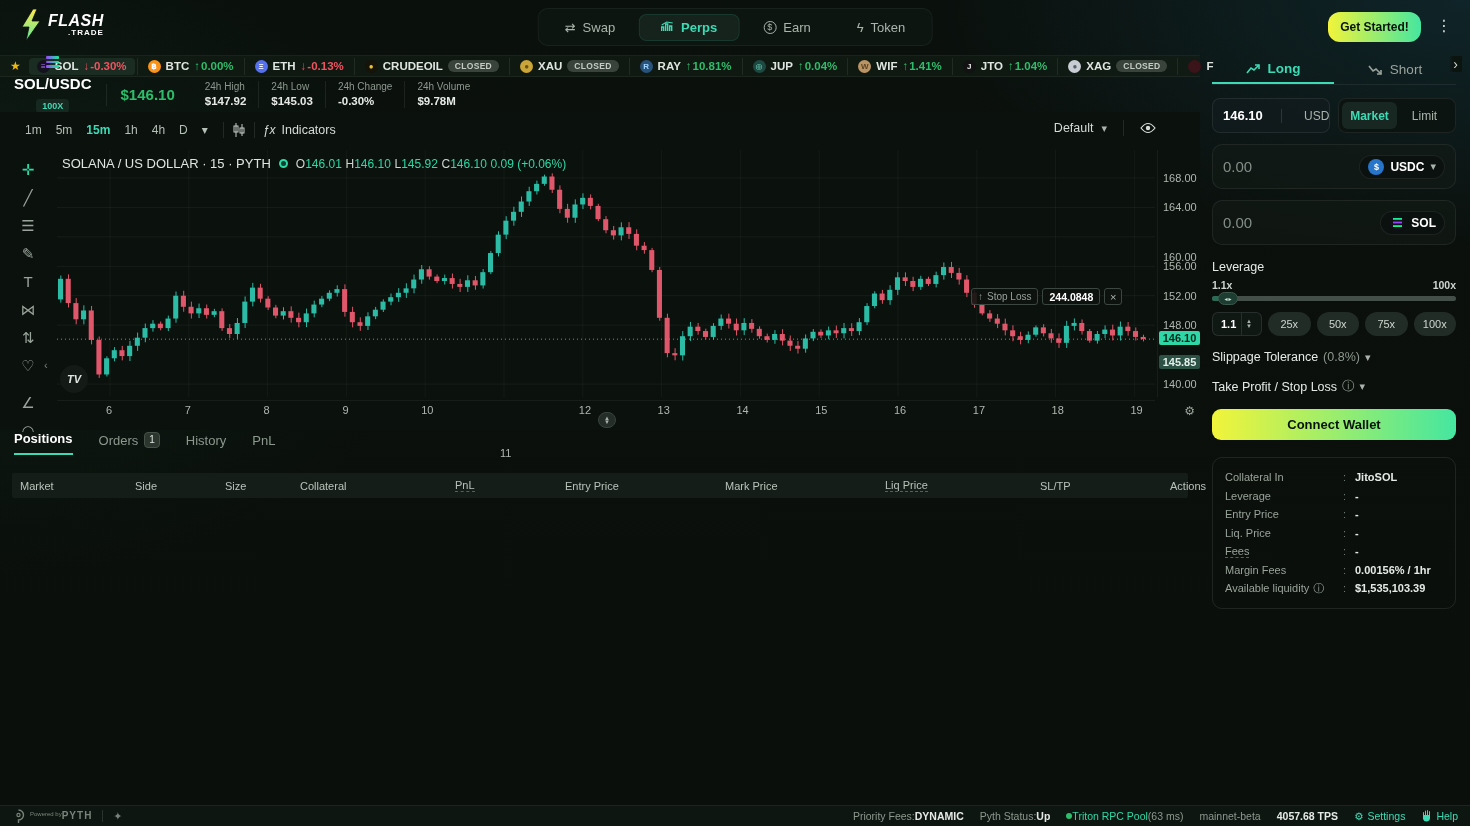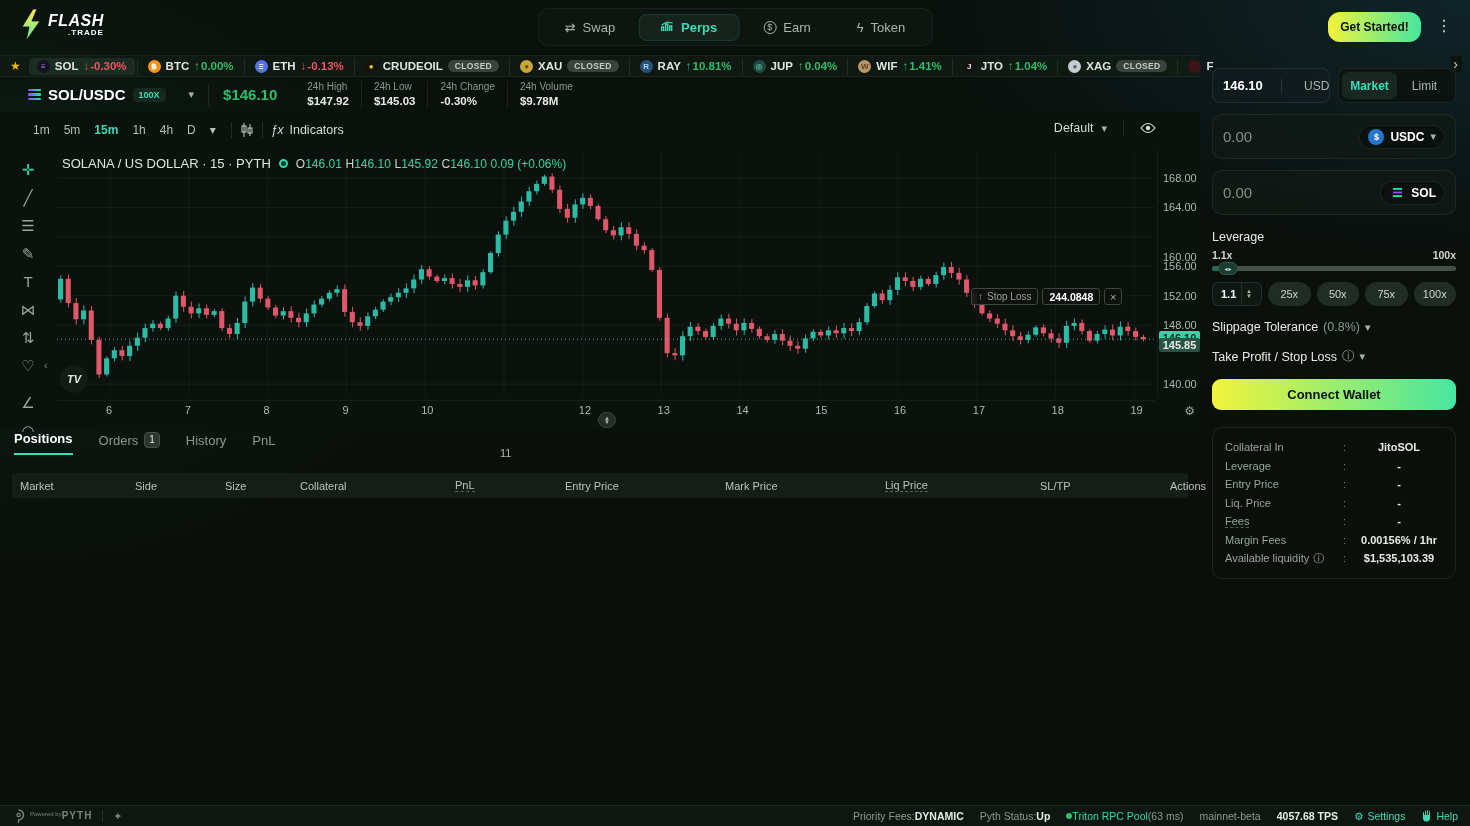--- a/index.html
+++ b/index.html
@@ -41,38 +41,38 @@
   .tchg{font-weight:bold;font-size:11.5px;display:flex;align-items:center;gap:1px;}
   .closedb{background:#3a423c;color:#c3cbc4;font-size:8.5px;font-weight:bold;border-radius:7px;padding:1px 7px;letter-spacing:.3px;}
   .ic-sol{background:#15121f;color:#b07bff;} .ic-btc{background:#f7931a;} .ic-eth{background:#5571f2;}
   .ic-oil{background:#161309;color:#e8c235;} .ic-xau{background:#c9a53a;color:#6b5413;} .ic-ray{background:#29527a;color:#9fd4ff;}
   .ic-jup{background:#1c4a43;color:#7be3c9;} .ic-wif{background:#b99465;color:#5d4425;} .ic-jto{background:#121212;color:#e8e8e8;}
   .ic-xag{background:#c7cdd2;color:#58606a;} .ic-flt{background:#3a1418;color:#e08a92;}
   #ticker-next{position:absolute;right:8px;top:56px;font-size:14px;color:#cfd6d1;cursor:pointer;background:linear-gradient(90deg,transparent,#0c1410 30%);padding:0 4px;}
 
   
   #mheader{position:absolute;top:77px;left:0;width:1200px;height:35px;display:flex;align-items:center;}
-  #pair-box{display:flex;align-items:center;gap:7px;padding-left:28px;cursor:pointer;}
+  #pair-box{display:flex;align-items:center;gap:7px;padding-left:14px;cursor:pointer;flex-direction:column;}
   .sol-bars{display:inline-flex;flex-direction:column;gap:2px;}
   .sol-bars i{display:block;width:13px;height:2.4px;border-radius:1px;background:linear-gradient(90deg,#9945ff,#14f195);}
   .pair-name{font-size:15px;font-weight:bold;color:#fff;}
   .lev-badge{background:#16281f;color:#3ddbb5;font-size:9px;font-weight:bold;padding:2px 6px;border-radius:4px;}
   .chev{color:#aab4ac;font-size:11px;}
   #pair-chev{margin-left:16px;}
   .vdiv{width:1px;height:22px;background:rgba(255,255,255,.08);margin:0 14px;}
   #mprice{font-size:15px;font-weight:bold;color:#2ebd6b;}
   .stat{display:flex;flex-direction:column;justify-content:center;line-height:1.25;padding:0 12px;border-left:1px solid rgba(255,255,255,.08);}
   .stat:first-of-type{border-left:none;}
   .stat .sl{font-size:10px;color:#8d978f;}
   .stat .sv{font-size:11.5px;font-weight:bold;color:#e6eae7;}
   #stats{display:flex;margin-left:18px;}
 
   
   #chartwrap{position:absolute;top:112px;left:0;width:1200px;height:318px;background:#0b110d;}
-  #tv-toolbar{position:absolute;top:4px;left:8px;right:0;height:28px;display:flex;align-items:center;padding-left:18px;color:#c7cec9;}
+  #tv-toolbar{position:absolute;top:4px;left:0;right:0;height:28px;display:flex;align-items:center;padding-left:18px;color:#c7cec9;}
   .tf{padding:3px 7px;font-size:12px;color:#b6bfb8;cursor:pointer;border-radius:4px;}
   .tf.active{color:#3ddbb5;font-weight:bold;}
   .tb-div{width:1px;height:16px;background:rgba(255,255,255,.1);margin:0 8px;}
   .tb-ic{color:#c7cec9;cursor:pointer;display:flex;align-items:center;}
   #indicators-btn{display:flex;align-items:center;gap:6px;cursor:pointer;font-size:12.5px;color:#d6dcd7;}
   #layout-right{position:absolute;right:44px;top:8px;display:flex;align-items:center;gap:8px;}
   #legend{position:absolute;top:44px;left:62px;display:flex;align-items:center;gap:8px;font-size:13px;color:#dfe5e0;z-index:4;}
   .leg-dot{width:9px;height:9px;border-radius:50%;background:#0f3f33;border:2px solid #2ed9a6;display:inline-block;}
   .ohlc span.k{color:#cfd6d1;font-size:12px;}
   .ohlc span.v{color:#2ed9a6;font-size:12px;}
@@ -141,21 +141,21 @@
   #lev-input-box input{width:28px;background:transparent;border:none;outline:none;color:#fff;font-size:11px;font-weight:bold;padding-left:8px;}
   .stepper{display:flex;flex-direction:column;border-left:1px solid rgba(255,255,255,.1);height:100%;justify-content:center;padding:0 4px;color:#aab4ac;font-size:6px;line-height:5px;cursor:pointer;}
   .lev-btn{flex:1;height:24px;background:#222c26;border:none;border-radius:12px;color:#cdd5cf;font-size:11px;cursor:pointer;}
   .sec-row{margin-top:14px;display:flex;align-items:center;gap:5px;font-size:12.5px;color:#e6eae7;cursor:pointer;}
   .sec-dim{color:#8d978f;}
   #connect-btn{margin-top:14px;width:100%;height:31px;font-size:13px;border-radius:9px;}
   #details{margin-top:17px;border:1px solid rgba(255,255,255,.09);border-radius:10px;padding:10px 12px;}
   .drow{display:flex;align-items:center;height:18.5px;font-size:11px;}
   .dlabel{color:#99a39b;width:118px;display:flex;align-items:center;gap:4px;}
   .dcolon{color:#6d7770;width:12px;}
-  .dval{flex:1;text-align:center;color:#e6eae7;font-weight:bold;}
+  .dval{flex:1;text-align:left;color:#e6eae7;font-weight:bold;}
   .dash-u{border-bottom:1px dashed #55605a;}
 
   
   #footer{position:absolute;left:0;right:0;bottom:0;height:21px;background:#0e1611;border-top:1px solid #1c2620;display:flex;align-items:center;padding:0 12px;font-size:10.5px;color:#8d978f;}
   #pyth-logo{display:flex;align-items:center;gap:5px;color:#79837b;}
   #pyth-txt{display:flex;flex-direction:row;line-height:1.05;justify-content:flex-end;}
   #pyth-txt .p1{font-size:6px;}
   #pyth-txt .p2{font-size:10px;font-weight:bold;letter-spacing:1px;}
   .f-div{width:1px;height:12px;background:rgba(255,255,255,.12);margin:0 10px;}
   #f-right{margin-left:auto;display:flex;align-items:center;gap:16px;}
@@ -700,21 +700,21 @@
         <rect x="1068.2867132867134" y="176.64000000000001" width="5.078321678321679" height="4.416000000000167" fill="#e0566a"></rect>
         <line x1="1078.8041958041956" x2="1078.8041958041956" y1="177.4363047361528" y2="190.56369526384742" stroke="#e0566a" stroke-width="1"></line>
         <rect x="1075.9650349650349" y="181.05600000000018" width="5.078321678321679" height="5.887999999999863" fill="#e0566a"></rect>
         <line x1="1086.4825174825173" x2="1086.4825174825173" y1="184.68878935574224" y2="191.40721064425796" stroke="#e0566a" stroke-width="1"></line>
         <rect x="1083.6433566433566" y="186.94400000000005" width="5.078321678321679" height="2.2080000000000837" fill="#e0566a"></rect>
         <line x1="0" x2="1098" y1="189.15200000000013" y2="189.15200000000013" stroke="#2ed9a6" stroke-dasharray="1,3" stroke-width="1" opacity="0.85"></line>
       </svg>
 
     <div id="yaxis">
       <div class="pbadge" id="price-badge" style="top: 181.152px;">146.10</div>
-      <div class="pbadge" id="price-badge2" style="top: 188px;">145.85</div>
+      <div class="pbadge" id="price-badge2" style="top: 205px;">145.85</div>
     <div class="ytick" style="top: 21.968px;">168.00</div>
         <div class="ytick" style="top: 51.408px;">164.00</div>
         <div class="ytick" style="top: 80.848px; margin-top: 20px;">160.00</div>
         <div class="ytick" style="top: 110.288px;">156.00</div>
         <div class="ytick" style="top: 139.728px;">152.00</div>
         <div class="ytick" style="top: 169.168px;">148.00</div>
         <div class="ytick" style="top: 228.048px;">140.00</div>
       </div>
     <div id="xaxis">
       <span id="axis-gear">⚙</span>
@@ -771,20 +771,36 @@
       <span class="dash">PnL</span>
       <span>Entry Price</span>
       <span>Mark Price</span>
       <span class="dash">Liq Price</span>
       <span>SL/TP</span>
       <span>Actions</span>
     </div>
   </div>
 
   <aside id="rpanel">
+    <div id="ls-tabs">
+      <span class="ls-tab active">
+        <svg width="15" height="10" viewBox="0 0 15 10">
+            <polyline points="1,9 5,4 8,6 13,1" fill="none" stroke="#3ddbb5" stroke-width="1.6"></polyline>
+            <polyline points="9,1 13,1 13,5" fill="none" stroke="#3ddbb5" stroke-width="1.6"></polyline>
+          </svg>
+        <span>Long</span>
+      </span>
+      <span class="ls-tab">
+        <svg width="15" height="10" viewBox="0 0 15 10">
+            <polyline points="1,1 5,6 8,4 13,9" fill="none" stroke="#99a39b" stroke-width="1.6"></polyline>
+            <polyline points="9,9 13,9 13,5" fill="none" stroke="#99a39b" stroke-width="1.6"></polyline>
+          </svg>
+        <span>Short</span>
+      </span>
+    </div>
 
     <div id="row-price">
       <div class="inputbox" id="price-box">
         <input value="146.10" style="">
         <span id="price-unit">USD</span>
       </div>
       <div id="ml-toggle">
         <span class="ml-seg active">Market</span>
         <span class="ml-seg">Limit</span>
       </div>

